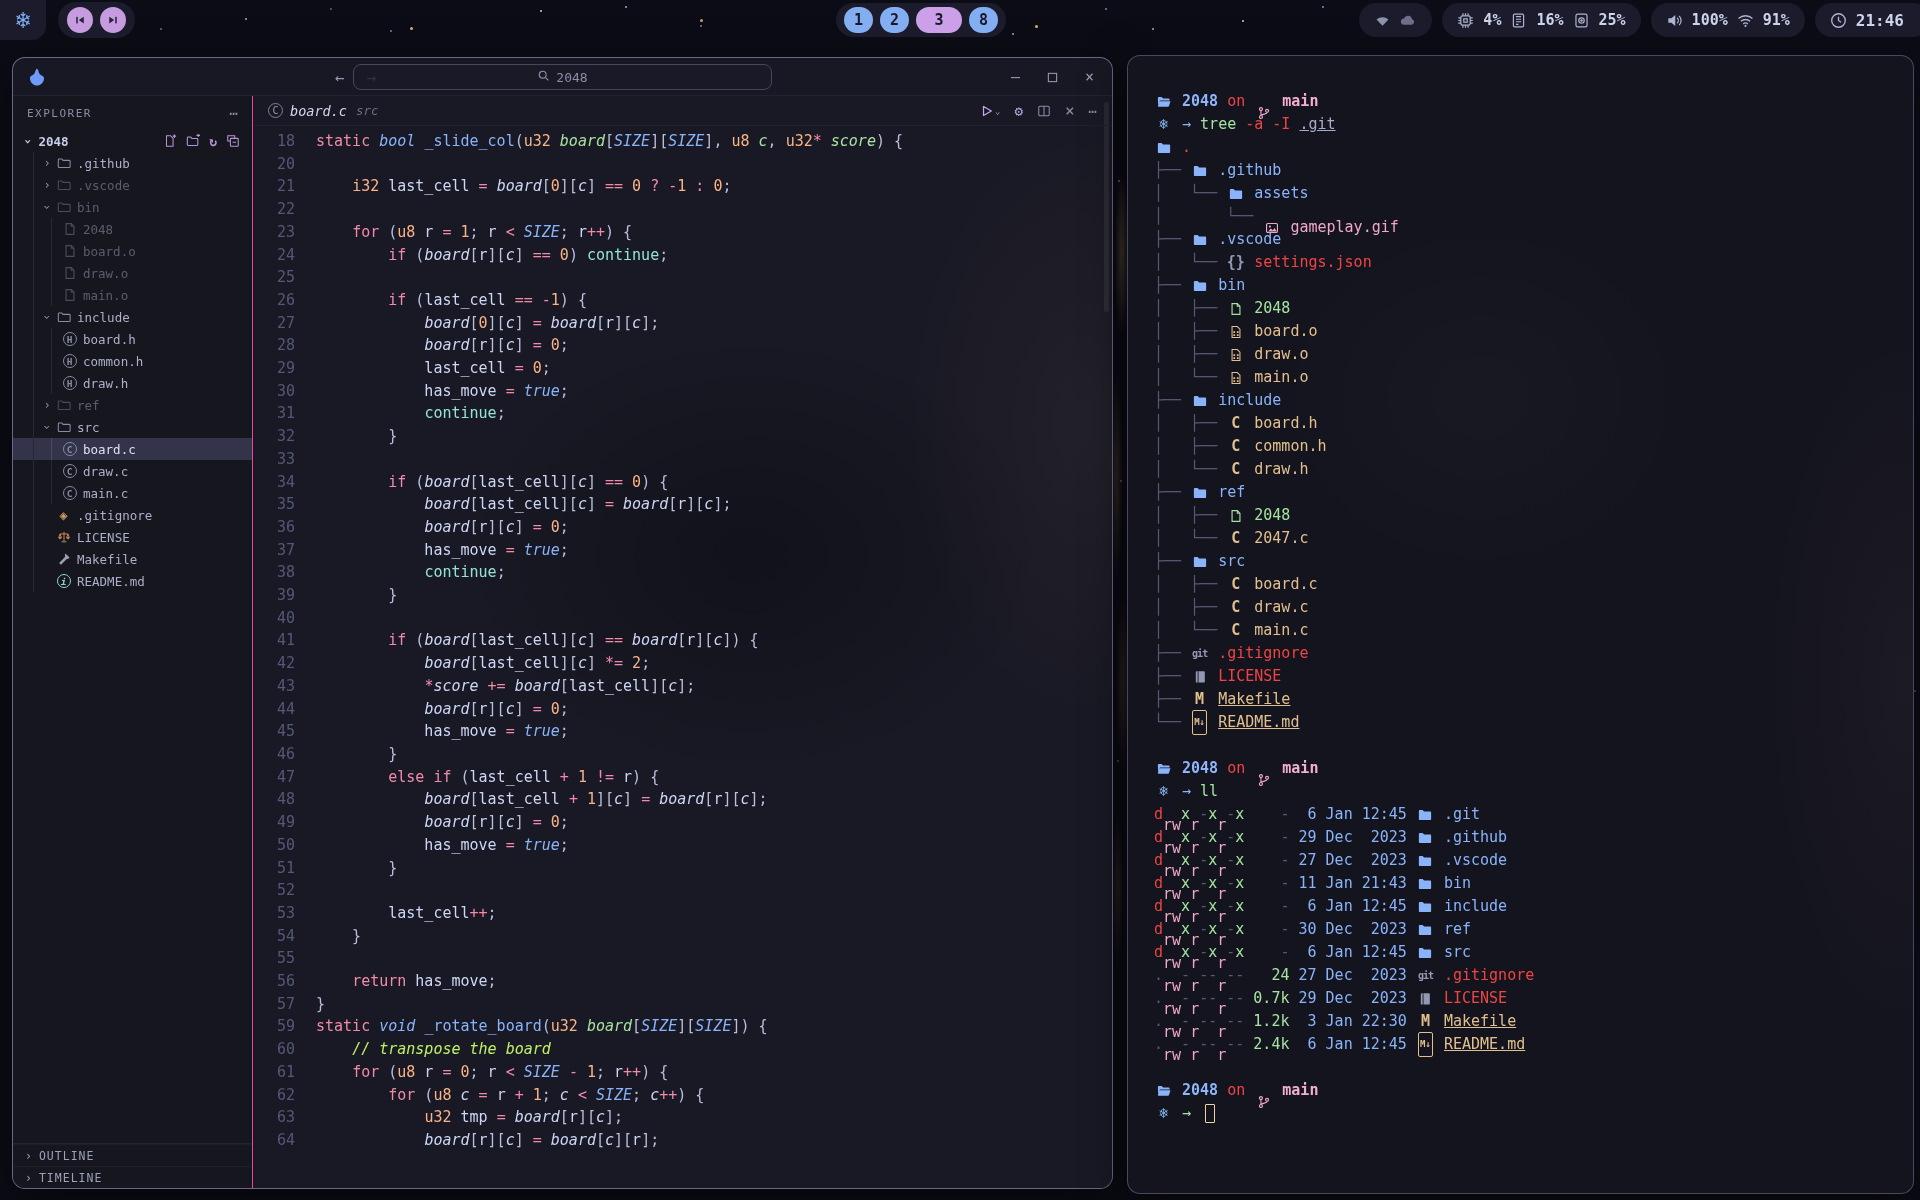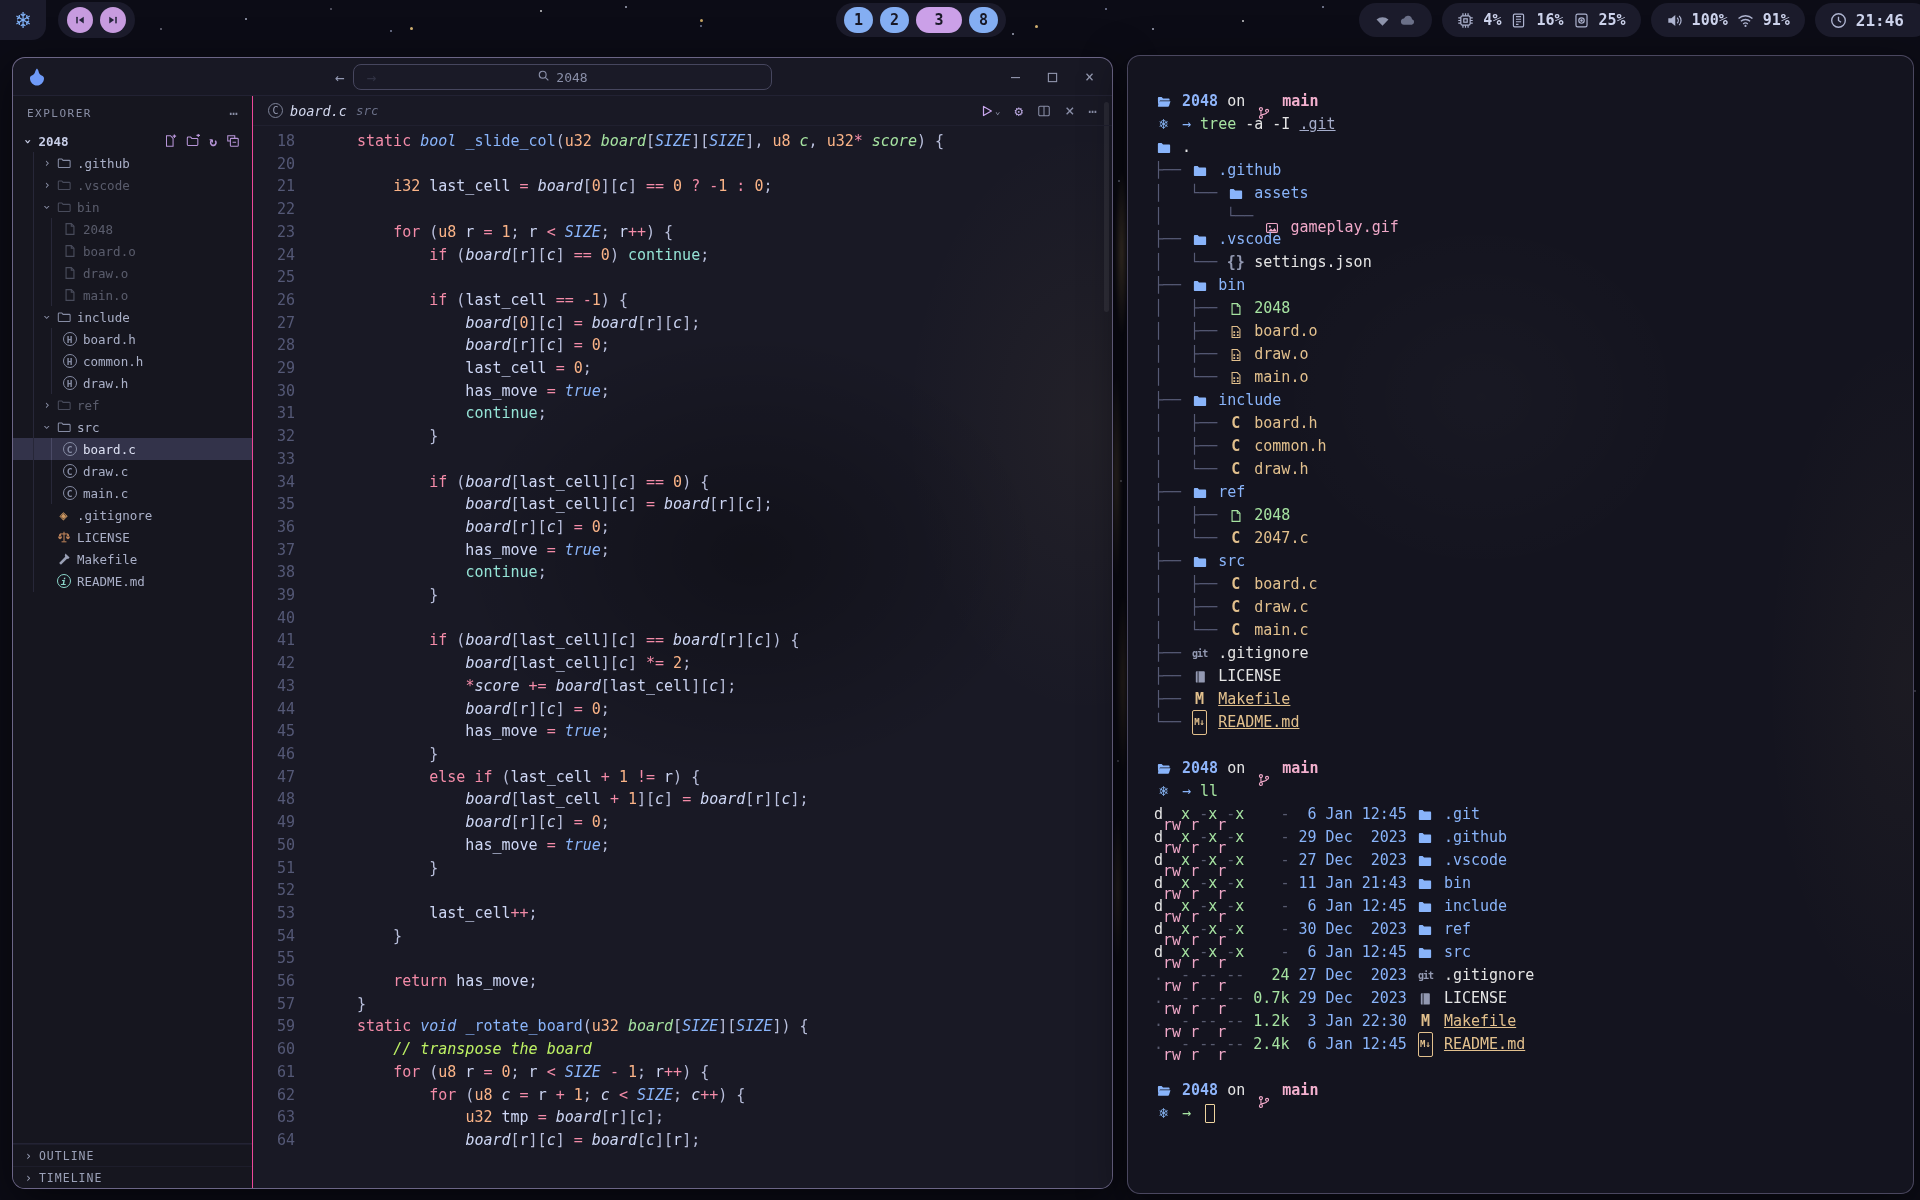--- a/index.html
+++ b/index.html
@@ -123,21 +123,21 @@
   .tab-actions .ta { display:inline-flex; align-items:center; }
   .tab-actions svg { width:14px; height:14px; }
   .ta.run { color:#c9a7ee; }
   .ta.run .cv { font-size:9px; margin-left:1px; color:#9a9fb8; }
   .ta.gear { color:#b8a6dd; font-size:14px; }
   .ta.close { font-size:16px; }
   .ta.more { letter-spacing:1px; font-size:14px; }
 
   .code { flex:1; overflow:hidden; padding-top:4px; position:relative; z-index:1;
     font-size:15px; line-height:22.7px; }
-  .crow { white-space:pre; display:flex;gap:41px; }
+  .crow { white-space:pre; display:flex; }
   .ln { width:42px; flex:0 0 42px; text-align:right; color:#545876; margin-right:21px; }
   .lc { white-space:pre; }
   .code-sb { position:absolute; right:3px; top:6px; width:5px; height:210px; background:rgba(255,255,255,.07);
     border-radius:3px; }
 
   
   .tk { white-space:pre; }
   .tk.k  { color:#f38ba8; }
   .tk.ty { color:#89b4fa; font-style:italic; }
   .tk.tn { color:#fab387; }
@@ -165,21 +165,21 @@
     color:#c6cde8; }
   .trow { white-space:pre; height:23px; display:flex; align-items:center; }
 
   .tk.b  { color:#89b4fa; }
   .tk.bb { color:#8fb5fa; font-weight:bold; }
   .tk.p  { color:#f0a8c8;margin-top:22px; }
   .tk.pb { color:#f3b0ce; font-weight:bold;text-align:center; }
   .tk.g  { color:#a6e3a1; }
   .tk.kh { color:#e2c08d; }
   .tk.khu{ color:#e2c08d; text-decoration:underline; }
-  .tk.w  { color:#e5e5e5; }
+  .tk.w  { color:#ef4444; }
   .tk.gr { color:#9399b2; }
   .tk.dm { color:#585b70; }
   .tk.ln2{ color:#565a75; }
   .tk.u  { color:#a5adcb; text-decoration:underline; }
   .tk.sk { color:#85b2f0; }
 
   .ti { display:inline-flex; width:19px; justify-content:center; align-items:center; }
   .ti svg { width:14px; height:14px; }
   .tc { font-weight:bold; font-style:normal; }
   .cursor { display:inline-block; width:10px; height:19px; border:1.5px solid #eed49f; border-radius:1px;

